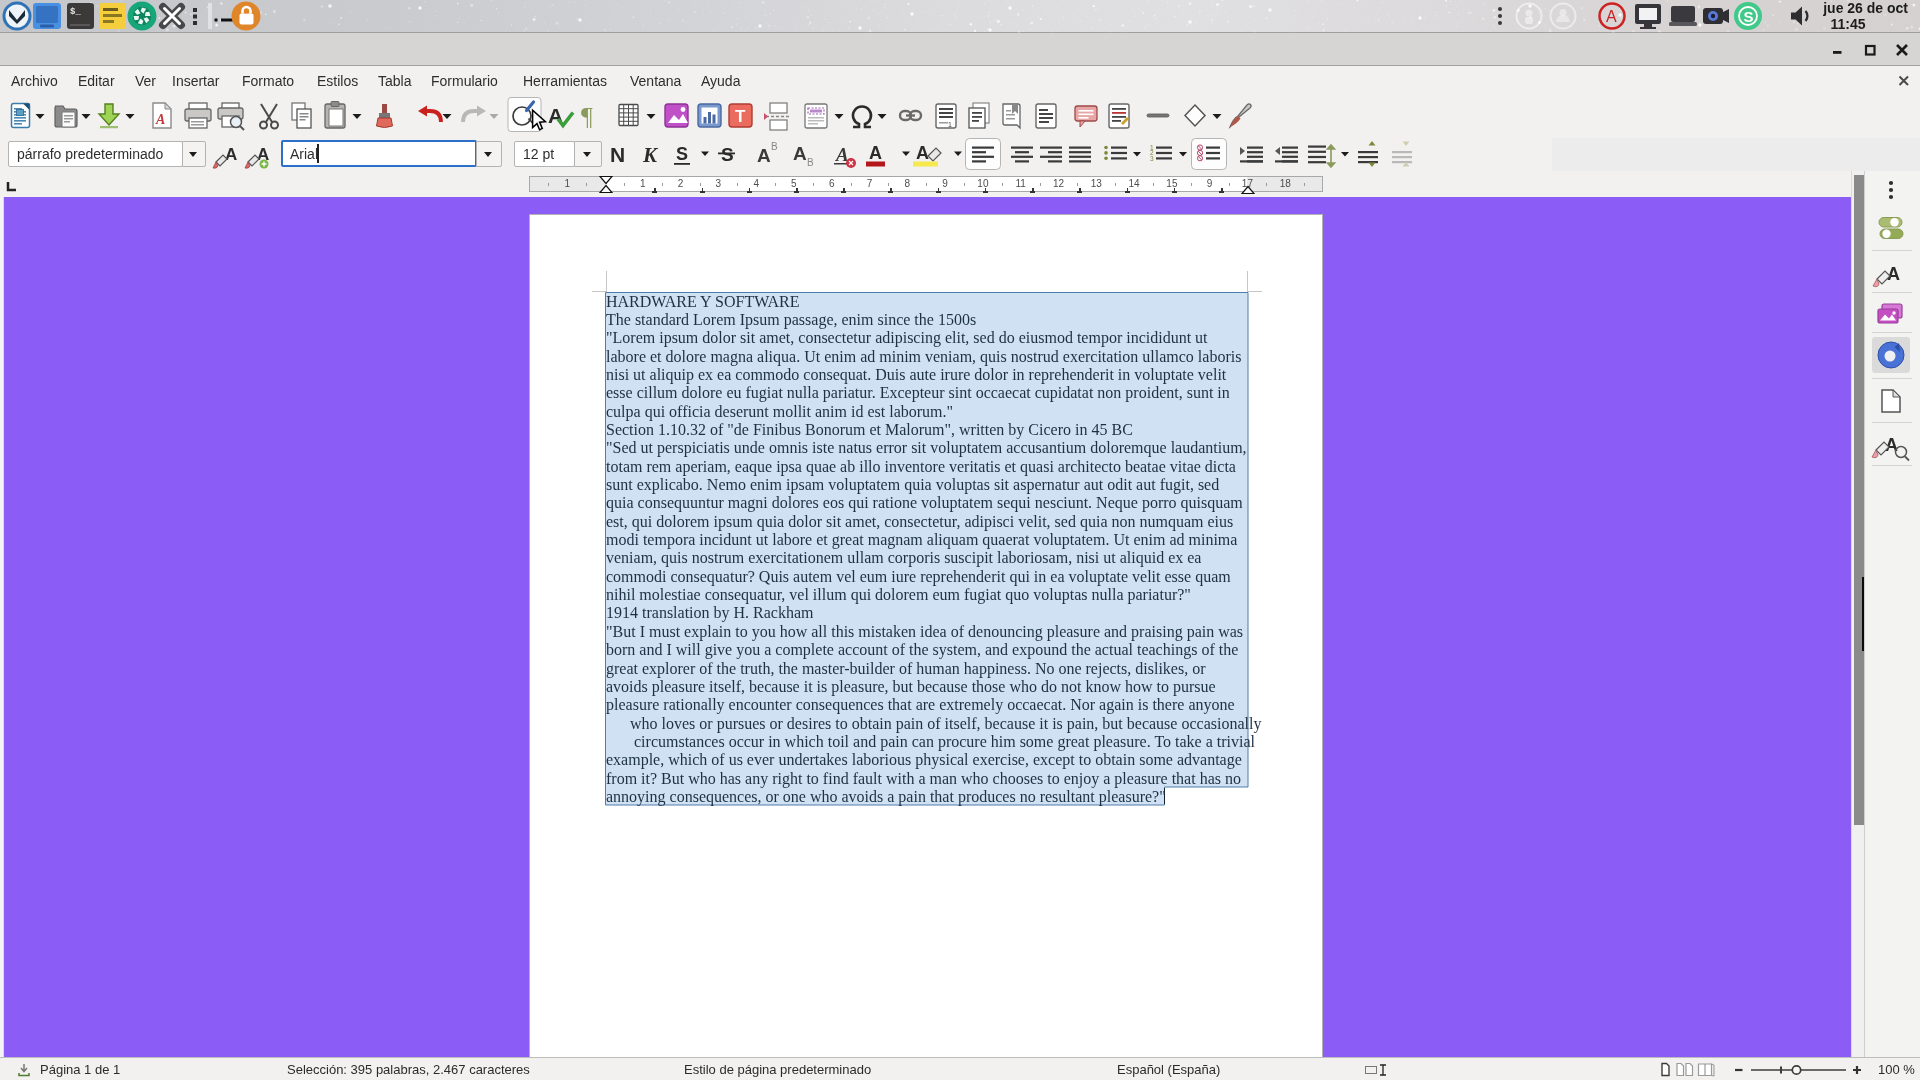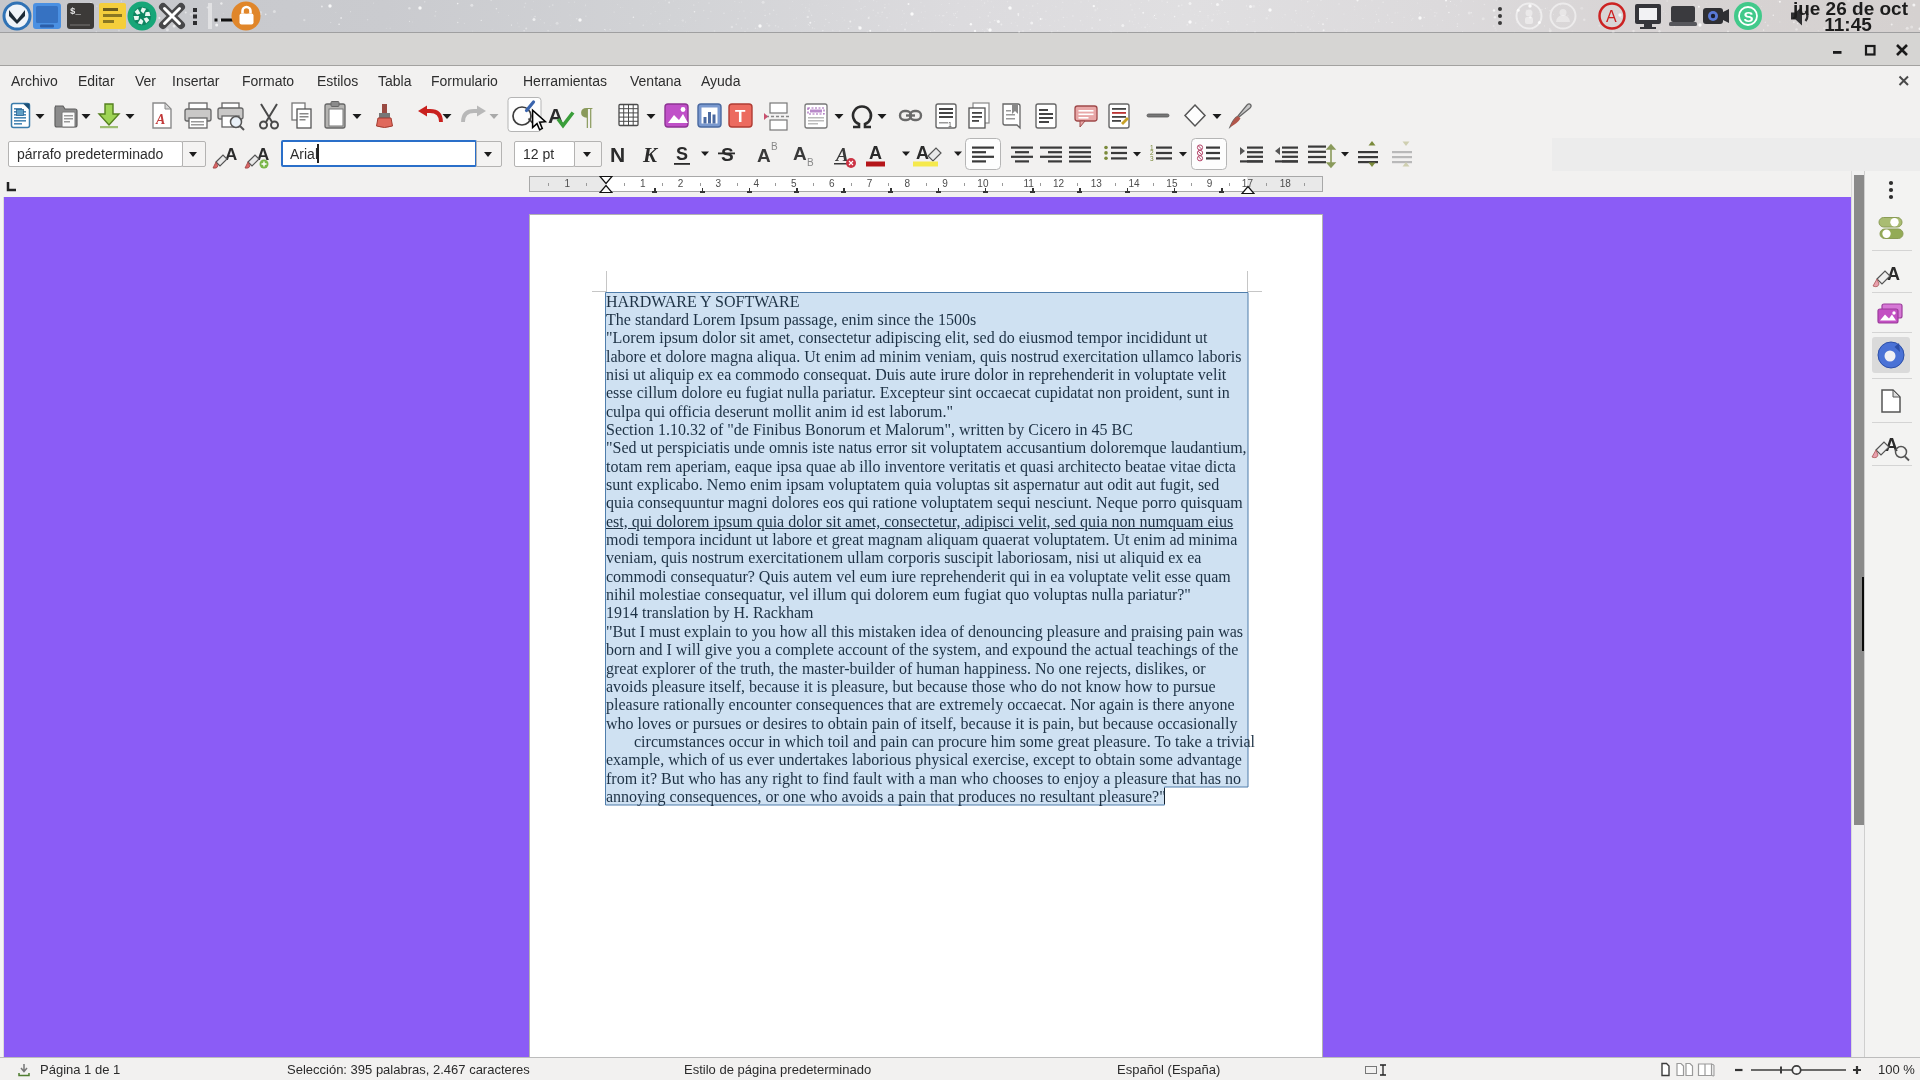--- a/index.html
+++ b/index.html
@@ -852,21 +852,21 @@
         <rect x="1703" y="8" width="20" height="16" rx="3" fill="#2f2f33"></rect>
         <circle cx="1713" cy="16" r="5" fill="#5a79d6"></circle>
         <circle cx="1713" cy="16" r="2.2" fill="#1a2030"></circle>
         <path d="M 1723 12 l 6 -3 v 14 l -6 -3 z" fill="#2f2f33"></path>
         <circle cx="1748" cy="16" r="14" fill="#41c98a"></circle>
         <circle cx="1748" cy="16" r="9" fill="none" stroke="#fff" stroke-width="1.8"></circle>
         <text x="1743.5" y="21.5" font-size="15" font-weight="bold" fill="#fff" font-family="Liberation Sans">S</text>
         <path d="M 1791 12.5 h 4.5 l 6.5 -6 v 19 l -6.5 -6 h -4.5 z" fill="#2e2e30"></path>
         <path d="M 1805.5 11 a 7.5 7.5 0 0 1 0 10" stroke="#2e2e30" stroke-width="2.3" fill="none"></path>
       </svg>
-    <div class="abs" style="right:12px; top:1px; width:120px; text-align:right; font-size:19px; font-weight:bold; color:#1c1c1c; line-height:15.5px;">jue 26 de oct<br><span style="display:inline-block; width:100%; text-align:center;">11:45</span></div>
+    <div class="abs" style="right:12px; top:1px; width:120px; text-align:right; font-size:14px; font-weight:bold; color:#1c1c1c; line-height:15.5px;">jue 26 de oct<br><span style="display:inline-block; width:100%; text-align:center;">11:45</span></div>
   </div>
 
   <div class="abs" id="titlebar">
     <svg class="abs" style="right:0; top:0;" width="110" height="33">
       <rect x="23" y="18" width="8.5" height="2.8" fill="#1a1a1a"></rect>
       <rect x="56" y="13" width="8.5" height="8.5" fill="none" stroke="#1a1a1a" stroke-width="2.2"></rect>
       <path d="M 87 12 L 97 22 M 97 12 L 87 22" stroke="#1a1a1a" stroke-width="2.6"></path>
     </svg>
   </div>
 
@@ -1151,21 +1151,21 @@
         <div class="rnum" style="left:112.8px;">1</div>
         <div class="rnum" style="left:150.6px;">2</div>
         <div class="rnum" style="left:188.4px;">3</div>
         <div class="rnum" style="left:226.2px;">4</div>
         <div class="rnum" style="left:263.9px;">5</div>
         <div class="rnum" style="left:301.7px;">6</div>
         <div class="rnum" style="left:339.5px;">7</div>
         <div class="rnum" style="left:377.3px;">8</div>
         <div class="rnum" style="left:415.1px;">9</div>
         <div class="rnum" style="left:452.9px;">10</div>
-        <div class="rnum" style="left:490.7px;margin-left:8px;">11</div>
+        <div class="rnum" style="left:490.7px;">11</div>
         <div class="rnum" style="left:528.5px;">12</div>
         <div class="rnum" style="left:566.3px;">13</div>
         <div class="rnum" style="left:604.1px;">14</div>
         <div class="rnum" style="left:641.9px;">15</div>
         <div class="rnum" style="left:679.6px;">9</div>
         <div class="rnum" style="left:717.4px;">17</div>
         <div class="rnum" style="left:755.2px;">18</div>
         <div class="rtick" style="left:18.3px;"></div>
         <div class="rtick" style="left:56.1px;"></div>
         <div class="rtick" style="left:93.9px;"></div>
@@ -1229,32 +1229,32 @@
           <div class="tline" style="left:76px; top:114.20px;">"Lorem ipsum dolor sit amet, consectetur adipiscing elit, sed do eiusmod tempor incididunt ut</div>
           <div class="tline" style="left:76px; top:132.55px;">labore et dolore magna aliqua. Ut enim ad minim veniam, quis nostrud exercitation ullamco laboris</div>
           <div class="tline" style="left:76px; top:150.90px;">nisi ut aliquip ex ea commodo consequat. Duis aute irure dolor in reprehenderit in voluptate velit</div>
           <div class="tline" style="left:76px; top:169.25px;">esse cillum dolore eu fugiat nulla pariatur. Excepteur sint occaecat cupidatat non proident, sunt in</div>
           <div class="tline" style="left:76px; top:187.60px;">culpa qui officia deserunt mollit anim id est laborum."</div>
           <div class="tline" style="left:76px; top:205.95px;">Section 1.10.32 of "de Finibus Bonorum et Malorum", written by Cicero in 45 BC</div>
           <div class="tline" style="left:76px; top:224.30px;">"Sed ut perspiciatis unde omnis iste natus error sit voluptatem accusantium doloremque laudantium,</div>
           <div class="tline" style="left:76px; top:242.65px;">totam rem aperiam, eaque ipsa quae ab illo inventore veritatis et quasi architecto beatae vitae dicta</div>
           <div class="tline" style="left:76px; top:261.00px;">sunt explicabo. Nemo enim ipsam voluptatem quia voluptas sit aspernatur aut odit aut fugit, sed</div>
           <div class="tline" style="left:76px; top:279.35px;">quia consequuntur magni dolores eos qui ratione voluptatem sequi nesciunt. Neque porro quisquam</div>
-          <div class="tline" style="left:76px; top:297.70px;text-decoration:underline;">est, qui dolorem ipsum quia dolor sit amet, consectetur, adipisci velit, sed quia non numquam eius</div>
+          <div class="tline" style="left:76px; top:297.70px;">est, qui dolorem ipsum quia dolor sit amet, consectetur, adipisci velit, sed quia non numquam eius</div>
           <div class="tline" style="left:76px; top:316.05px;">modi tempora incidunt ut labore et great magnam aliquam quaerat voluptatem. Ut enim ad minima</div>
           <div class="tline" style="left:76px; top:334.40px;">veniam, quis nostrum exercitationem ullam corporis suscipit laboriosam, nisi ut aliquid ex ea</div>
           <div class="tline" style="left:76px; top:352.75px;">commodi consequatur? Quis autem vel eum iure reprehenderit qui in ea voluptate velit esse quam</div>
           <div class="tline" style="left:76px; top:371.10px;">nihil molestiae consequatur, vel illum qui dolorem eum fugiat quo voluptas nulla pariatur?"</div>
           <div class="tline" style="left:76px; top:389.45px;">1914 translation by H. Rackham</div>
           <div class="tline" style="left:76px; top:407.80px;">"But I must explain to you how all this mistaken idea of denouncing pleasure and praising pain was</div>
           <div class="tline" style="left:76px; top:426.15px;">born and I will give you a complete account of the system, and expound the actual teachings of the</div>
           <div class="tline" style="left:76px; top:444.50px;">great explorer of the truth, the master-builder of human happiness. No one rejects, dislikes, or</div>
           <div class="tline" style="left:76px; top:462.85px;">avoids pleasure itself, because it is pleasure, but because those who do not know how to pursue</div>
           <div class="tline" style="left:76px; top:481.20px;">pleasure rationally encounter consequences that are extremely occaecat. Nor again is there anyone</div>
-          <div class="tline" style="left:76px; top:499.55px;">who loves or pursues or desires to obtain pain of itself, because it is pain, but because occasionally</div>
+          <div class="tline" style="left:76px; top:499.55px;padding-left:24px;">who loves or pursues or desires to obtain pain of itself, because it is pain, but because occasionally</div>
           <div class="tline" style="left:76px; top:517.90px;padding-left:28px;">circumstances occur in which toil and pain can procure him some great pleasure. To take a trivial</div>
           <div class="tline" style="left:76px; top:536.25px;">example, which of us ever undertakes laborious physical exercise, except to obtain some advantage</div>
           <div class="tline" style="left:76px; top:554.60px;">from it? But who has any right to find fault with a man who chooses to enjoy a pleasure that has no</div>
           <div class="tline" style="left:76px; top:572.95px;">annoying consequences, or one who avoids a pain that produces no resultant pleasure?"</div>
         </div>
     </div>
   </div>
 
   <div class="abs" id="vscroll">
       <div id="vthumb"></div>

